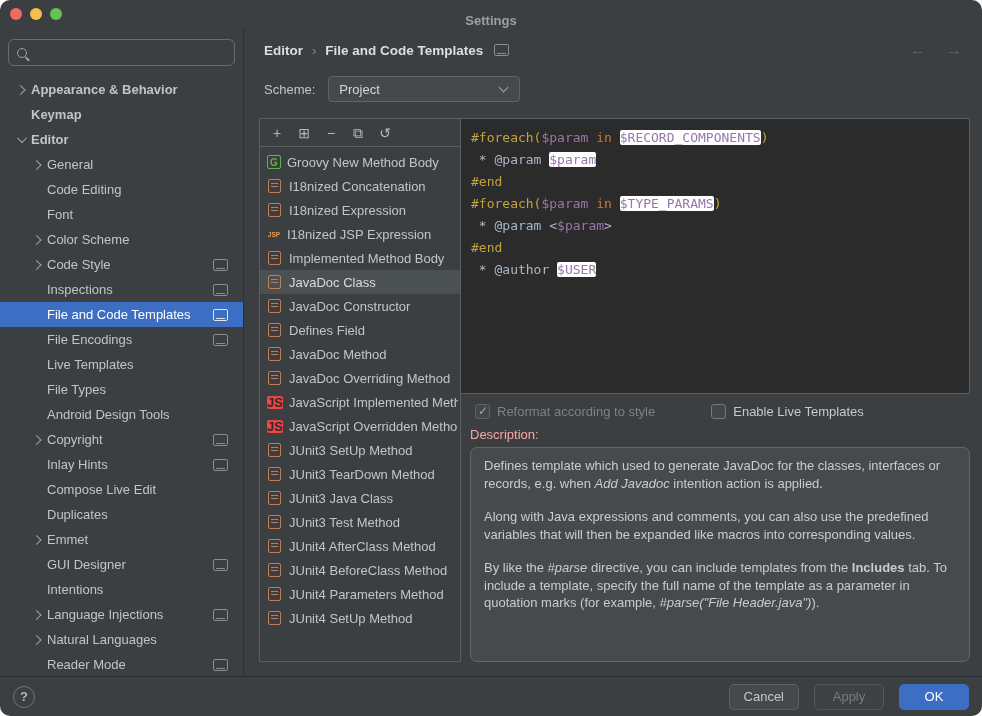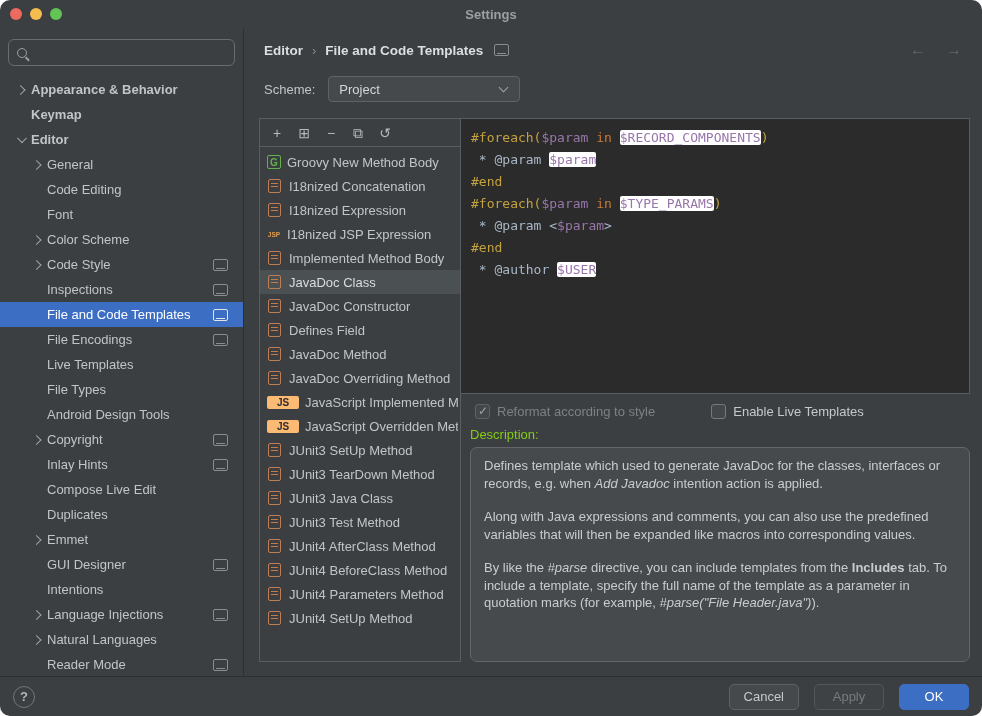--- a/index.html
+++ b/index.html
@@ -1,20 +1,20 @@
 <!DOCTYPE html>
 <html><head>
 <meta charset="utf-8">
 <style>
   html,body{margin:0;padding:0;overflow:hidden;background:#ffffff}
   body{width:982px;height:716px;font-family:"Liberation Sans",sans-serif;font-size:13px}
   #window{position:relative;width:982px;height:716px;background:#3c3f41;border-radius:10px;overflow:hidden;color:#bbbdbf}
 
   
-  .titlebar{height:28px;position:relative;display:flex;align-items:center;justify-content:center}
+  .titlebar{height:28px;position:relative;display:flex;align-items:flex-end;justify-content:center}
   .traffic{position:absolute;left:10px;top:8px;display:flex;gap:8px}
   .tl{width:12px;height:12px;border-radius:50%;cursor:default}
   .tl.red{background:#ed6a5f}.tl.yellow{background:#f5bd4f}.tl.green{background:#61c454}
   .win-title{font-weight:bold;color:#9da0a3}
 
   
   .sidebar{position:absolute;top:28px;left:0;width:243px;bottom:40px;border-right:1px solid #2d3032;display:flex;flex-direction:column}
   .search-box{margin:11px 8px 9px;height:25px;border:1px solid #686c6e;border-radius:6px;display:flex;align-items:center;padding:0 8px;gap:7px;flex:none}
   .mag{width:8px;height:8px;border:1.5px solid #9aa0a4;border-radius:50%;position:relative;flex:none}
   .mag::after{content:"";position:absolute;width:5px;height:1.5px;background:#9aa0a4;transform:rotate(45deg);left:7px;top:9px}
@@ -65,41 +65,41 @@
   .tpl-list{flex:1;overflow:hidden;padding-top:3px}
   .tpl-row{height:24px;display:flex;align-items:center;padding:0 2px 0 7px;gap:6px;white-space:nowrap;cursor:default}
   .tpl-row.selected{background:#4b5052}
   .tpl-label{color:#c2c5c7;overflow:hidden}
   .tpl-row.selected .tpl-label{color:#dadcde}
   .t-icon{width:14px;height:14px;flex:none;display:flex;align-items:center;justify-content:center;font-weight:bold}
   .t-icon.template{width:11px;height:12px;border:1px solid #c07c52;border-radius:2px;position:relative;margin:0 2px 0 1px}
   .t-icon.template::after{content:"";position:absolute;left:2px;right:2px;top:3px;height:1px;background:#c07c52;box-shadow:0 3px 0 #c07c52}
   .t-icon.groovy{color:#65b04c;font-size:10px;border:1px solid #65b04c;border-radius:2px;width:12px;height:12px}
   .t-icon.jsp{color:#e09c4e;font-size:6.5px}
-  .t-icon.js{background:#fdba74;color:#2b2b2b;font-size:10px;border-radius:2px;width:32px;height:13px}
+  .t-icon.js{background:#ef4444;color:#2b2b2b;font-size:13px;border-radius:2px;width:16px;height:13px}
 
   .right-panel{flex:1;display:flex;flex-direction:column;min-width:0}
   .code-editor{height:276px;box-sizing:border-box;flex:none;background:#2b2b2b;border:1px solid #5a5e61;border-left:none;padding:8px 10px;font-family:"DejaVu Sans Mono",monospace;font-size:13px;overflow:hidden;cursor:text}
   .code-line{height:22px;line-height:22px;white-space:pre}
   .sg-d{color:#c4a23f}
   .sg-k{color:#cc7832}
   .sg-v{color:#9876aa}
   .sg-t{color:#a9b7c6}
   .hl{background:#ffffff;border-radius:2px}
 
   .opts-row{height:31px;display:flex;align-items:center;padding-left:14px;flex:none;margin-top:2px}
   .opt{display:flex;align-items:center;gap:7px;cursor:default}
   .opt.second{margin-left:56px}
   .opt .lbl{color:#c6c8ca}
   .opt.disabled .lbl{color:#7d8184}
   .cb{width:15px;height:15px;box-sizing:border-box;border:1px solid #767a7d;border-radius:3px;background:#43474a;position:relative;flex:none}
   .cb.checked{border-color:#5f6366}
   .cb.checked::after{content:"✓";position:absolute;left:2px;top:-1px;font-size:12px;color:#9ea2a5}
 
-  .desc-label{margin:0 0 5px 9px;color:#84cc16;flex:none}
+  .desc-label{margin:0 0 5px 9px;color:#fca5a5;flex:none}
   .desc-box{flex:1;margin-left:9px;background:#474a4c;border:1px solid #63676a;border-radius:7px;padding:9px 13px;overflow:hidden;min-height:0}
   .para{color:#c9cccd;line-height:17.5px;margin-bottom:16px}
   .para:last-child{margin-bottom:0}
   .st-i{font-style:italic}
   .st-b{font-weight:bold}
 
   
   .footer{position:absolute;left:0;right:0;bottom:0;height:40px;border-top:1px solid #2d3032;display:flex;align-items:center;padding:0 13px;box-sizing:border-box}
   .help-btn{width:22px;height:22px;box-sizing:border-box;border:1px solid #72767a;border-radius:50%;display:flex;align-items:center;justify-content:center;color:#b3b6b8;font-weight:bold;cursor:default}
   .footer-btns{margin-left:auto;display:flex;gap:15px}

